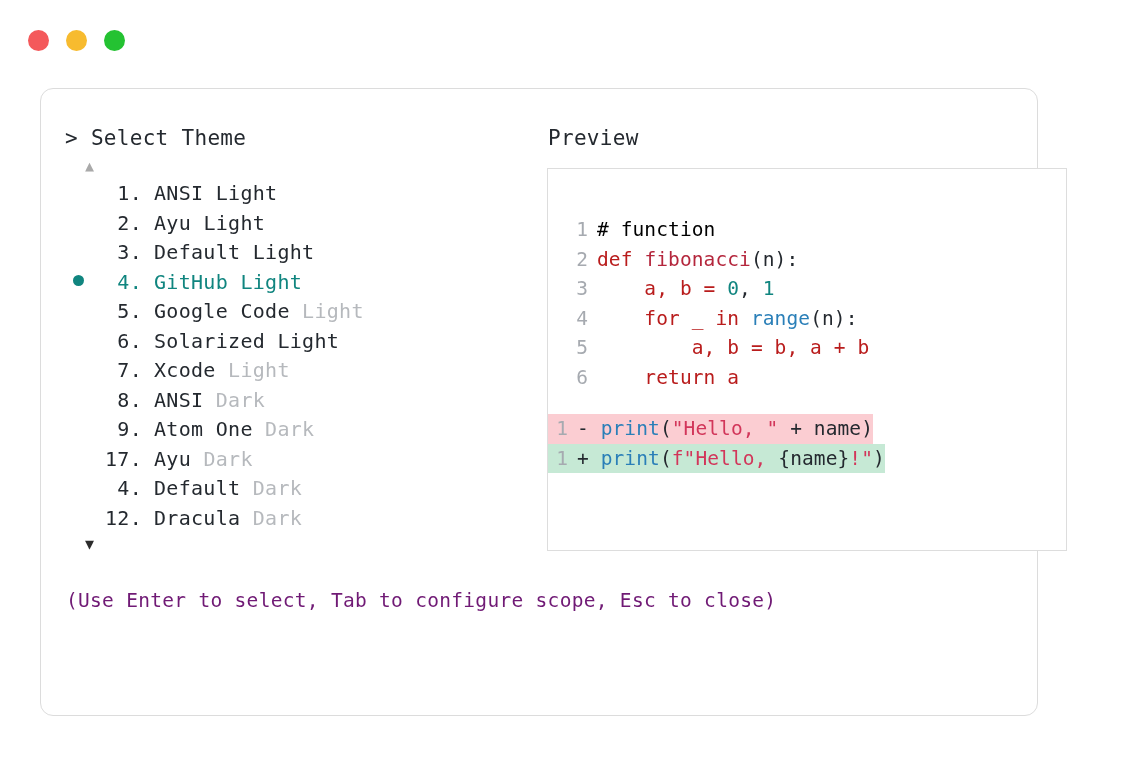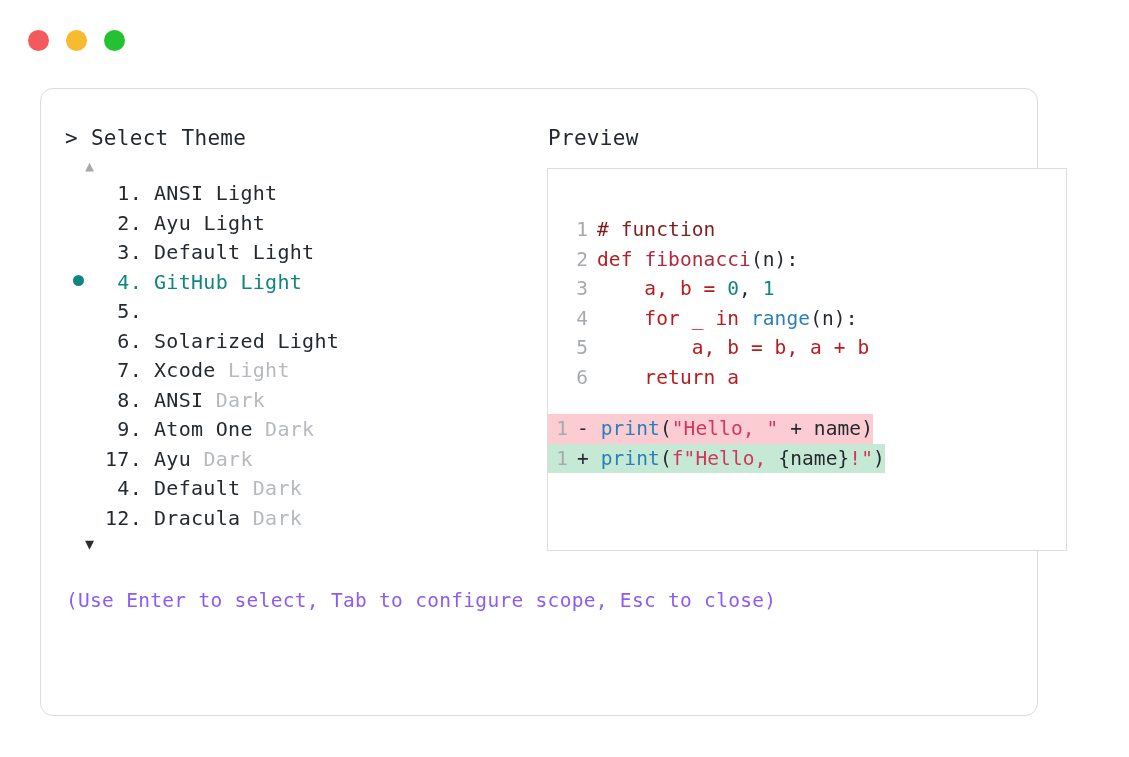--- a/index.html
+++ b/index.html
@@ -147,21 +147,21 @@
   }
   .name-cell .variant { color: #24292f; }
   .name-cell .variant.dim { color: #b6b9bd; }
 
   
   .help {
     margin-top: 36px;
     padding-left: 1px;
     font-size: 19.5px;
     line-height: 24px;
-    color: #8b5cf6;
+    color: #701a75;
     letter-spacing: 0.3px;
     white-space: pre;
   }
 
   
   .preview-box {
     margin-top: 4px;
     width: 520px;
     height: 383px;
     box-sizing: border-box;
@@ -207,21 +207,21 @@
     align-items: baseline;
   }
   .diff-del .diff-inner { background: #fbcdd2; }
   .diff-add .diff-inner { background: #c6e9d5; }
   .diff-sign {
     color: #24292f;
     margin-right: 0;
   }
 
   
-  .tok-comment { color: #7f1d1d; }
+  .tok-comment { color: #000000; }
   .tok-kw      { color: #b91c1c; }
   .tok-fn      { color: #b4263c; }
   .tok-num     { color: #10857f; }
   .tok-builtin { color: #2a7fb8; text-align: center; }
   .tok-str     { color: #d2365a; }
   .tok-punct   { color: #24292f; }
 </style>
 </head>
 <body>
 
@@ -239,21 +239,21 @@
 
         <div class="prompt-header"><span class="prompt-caret">&gt;</span><span> </span><span>Select Theme</span></div>
 
         <div class="scroll-arrow up">▲</div>
 
         <div class="theme-list" id="theme-list">
             <div class="theme-row"><span class="bullet-cell"></span><span class="idx-cell">1.</span><span class="name-cell">ANSI <span class="variant">Light</span></span></div>
             <div class="theme-row"><span class="bullet-cell"></span><span class="idx-cell">2.</span><span class="name-cell">Ayu <span class="variant">Light</span></span></div>
             <div class="theme-row"><span class="bullet-cell"></span><span class="idx-cell">3.</span><span class="name-cell">Default <span class="variant">Light</span></span></div>
             <div class="theme-row selected"><span class="bullet-cell"><span class="bullet"></span></span><span class="idx-cell">4.</span><span class="name-cell">GitHub <span class="variant">Light</span></span></div>
-            <div class="theme-row"><span class="bullet-cell"></span><span class="idx-cell">5.</span></div>
+            <div class="theme-row"><span class="bullet-cell"></span><span class="idx-cell">5.</span><span class="name-cell">Google Code <span class="variant dim">Light</span></span></div>
             <div class="theme-row"><span class="bullet-cell"></span><span class="idx-cell">6.</span><span class="name-cell">Solarized <span class="variant">Light</span></span></div>
             <div class="theme-row"><span class="bullet-cell"></span><span class="idx-cell">7.</span><span class="name-cell">Xcode <span class="variant dim">Light</span></span></div>
             <div class="theme-row"><span class="bullet-cell"></span><span class="idx-cell">8.</span><span class="name-cell">ANSI <span class="variant dim">Dark</span></span></div>
             <div class="theme-row"><span class="bullet-cell"></span><span class="idx-cell">9.</span><span class="name-cell">Atom One <span class="variant dim">Dark</span></span></div>
             <div class="theme-row"><span class="bullet-cell"></span><span class="idx-cell">17.</span><span class="name-cell">Ayu <span class="variant dim">Dark</span></span></div>
             <div class="theme-row"><span class="bullet-cell"></span><span class="idx-cell">4.</span><span class="name-cell">Default <span class="variant dim">Dark</span></span></div>
             <div class="theme-row"><span class="bullet-cell"></span><span class="idx-cell">12.</span><span class="name-cell">Dracula <span class="variant dim">Dark</span></span></div>
           </div>
 
         <div class="scroll-arrow down">▼</div>

